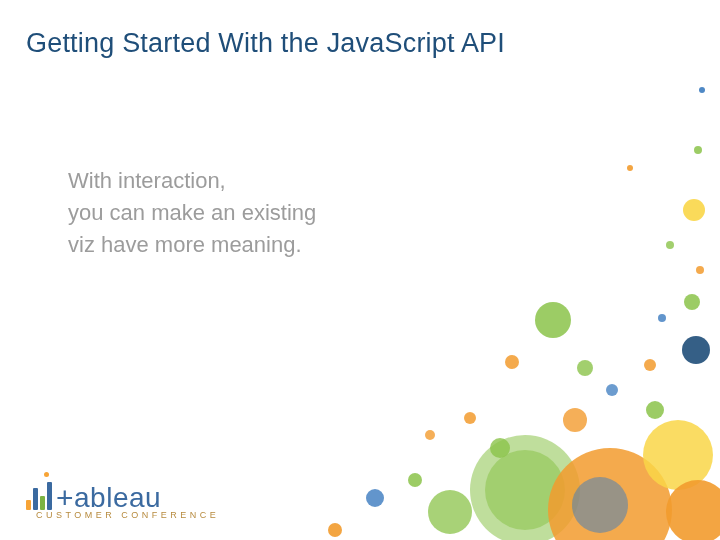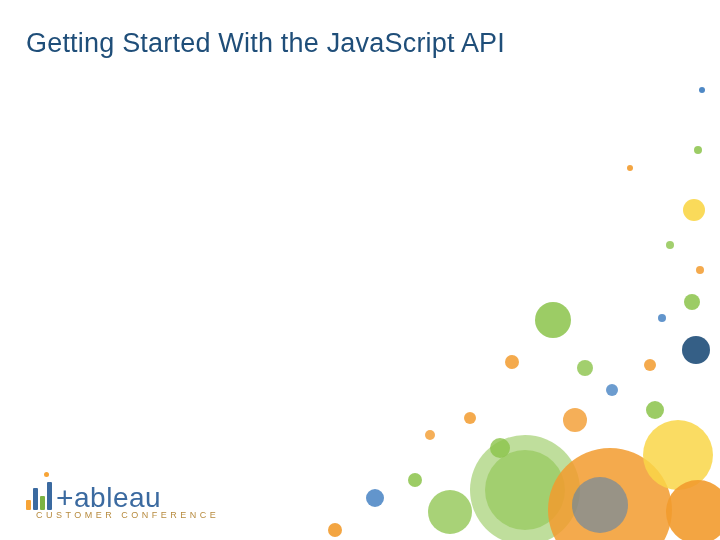--- a/index.html
+++ b/index.html
@@ -22,20 +22,25 @@
   .bubbles { position: absolute; right: 0; bottom: 0; width: 420px; height: 480px; pointer-events: none; }
   .circle { position: absolute; border-radius: 50%; }
 </style>
 </head>
 <body>
 
 <div class="slide">
 
   <h1 class="title">Getting Started With the JavaScript API</h1>
 
+  <div class="body-text">
+    <div>With interaction,</div>
+    <div>you can make an existing</div>
+    <div>viz have more meaning.</div>
+  </div>
 
   <div class="bubbles" id="bubbles">
       <div class="circle" style="left: 399px; top: 27px; width: 6px; height: 6px; background: rgb(59, 123, 191); opacity: 0.9;"></div>
       <div class="circle" style="left: 394px; top: 86px; width: 8px; height: 8px; background: rgb(139, 195, 74); opacity: 0.85;"></div>
       <div class="circle" style="left: 327px; top: 105px; width: 6px; height: 6px; background: rgb(242, 155, 46); opacity: 0.9;"></div>
       <div class="circle" style="left: 383px; top: 139px; width: 22px; height: 22px; background: rgb(249, 214, 72); opacity: 0.9;"></div>
       <div class="circle" style="left: 366px; top: 181px; width: 8px; height: 8px; background: rgb(139, 195, 74); opacity: 0.8;"></div>
       <div class="circle" style="left: 396px; top: 206px; width: 8px; height: 8px; background: rgb(242, 155, 46); opacity: 0.85;"></div>
       <div class="circle" style="left: 384px; top: 234px; width: 16px; height: 16px; background: rgb(139, 195, 74); opacity: 0.85;"></div>
       <div class="circle" style="left: 358px; top: 254px; width: 8px; height: 8px; background: rgb(59, 123, 191); opacity: 0.8;"></div>

